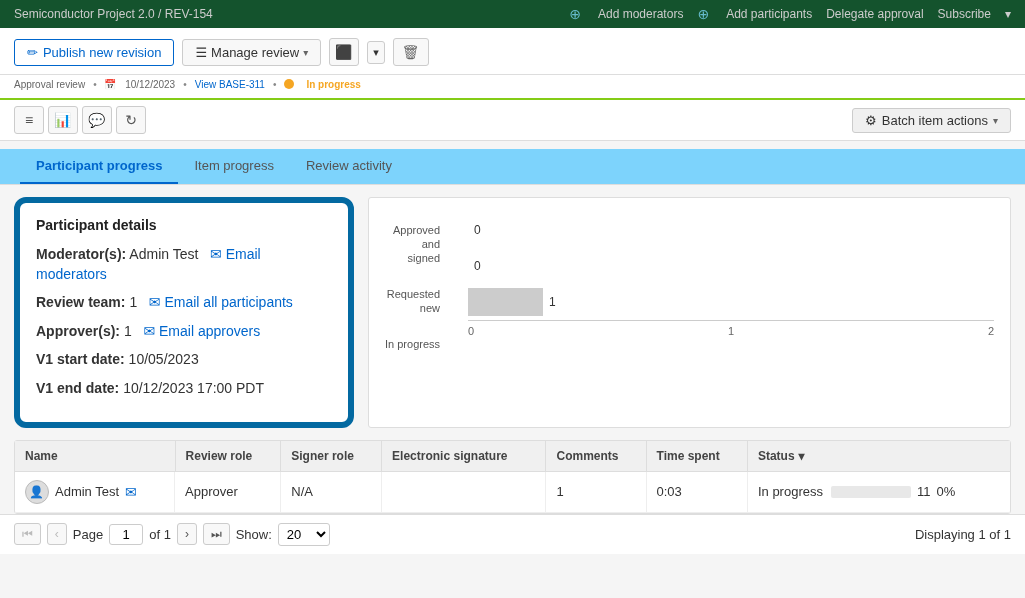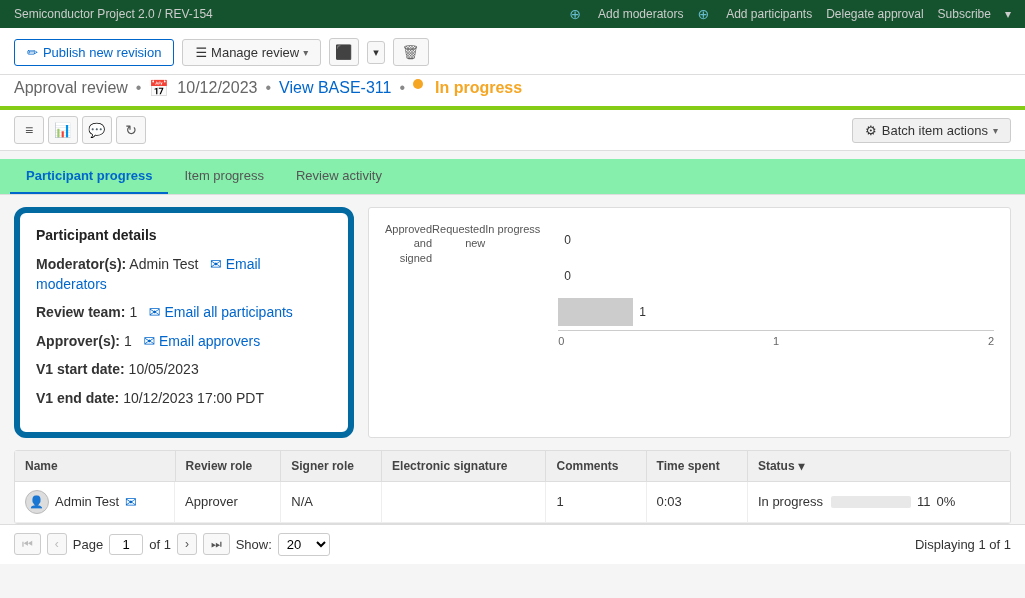--- a/index.html
+++ b/index.html
@@ -42,23 +42,23 @@
     }
     .header-right { display: flex; align-items: center; gap: 8px; }
 
     
     .sub-header {
       background: #fff;
       padding: 4px 14px 8px 14px;
       display: flex;
       align-items: flex-start;
       gap: 8px;
-      font-size: 16px;
+      font-size: 10px;
       color: #666;
-      border-bottom: 4px solid #84cc16;
+      border-bottom: 2px solid #84cc16;
     }
     .sub-header .link { color: #0066cc; cursor: pointer; text-decoration: none; }
     .status-dot { width: 10px; height: 10px; border-radius: 50%; background: #f5a623; display: inline-block; margin-right: 4px; }
     .status-text { color: #f5a623; font-weight: bold; }
 
     
     .toolbar {
       background: #fff;
       padding: 6px 14px;
       display: flex;
@@ -92,22 +92,22 @@
       background: #f8f8f8;
       color: #666;
       padding: 5px 8px;
       border-radius: 3px;
       cursor: pointer;
       font-size: 14px;
     }
 
     
     .tabs {
-      background: #86efac;
-      padding: 0 10px;
+      background: #7dd3fc;
+      padding: 0 20px;
       display: flex;
       border-bottom: 1px solid #ddd;
       margin-top: 8px;
     }
     .tab {
       padding: 9px 16px;
       cursor: pointer;
       font-size: 13px;
       border-bottom: 2px solid transparent;
       color: #555;
@@ -156,24 +156,24 @@
       padding: 14px 16px;
       flex: 1;
     }
     .chart-title {
       font-size: 14px;
       font-weight: bold;
       margin-bottom: 16px;
     }
     .chart-labels {
       display: flex;
-      flex-direction: row;
+      flex-direction: column;
       justify-content: space-around;
       height: 150px;
-      margin-right: 8px;
+      margin-right: 18px;
       text-align: right;
       font-size: 11px;
       color: #555;
     }
     .chart-label { white-space: nowrap; line-height: 1.3; }
     .chart-bars-container {
       flex: 1;
       display: flex;
       flex-direction: column;
       justify-content: space-around;

